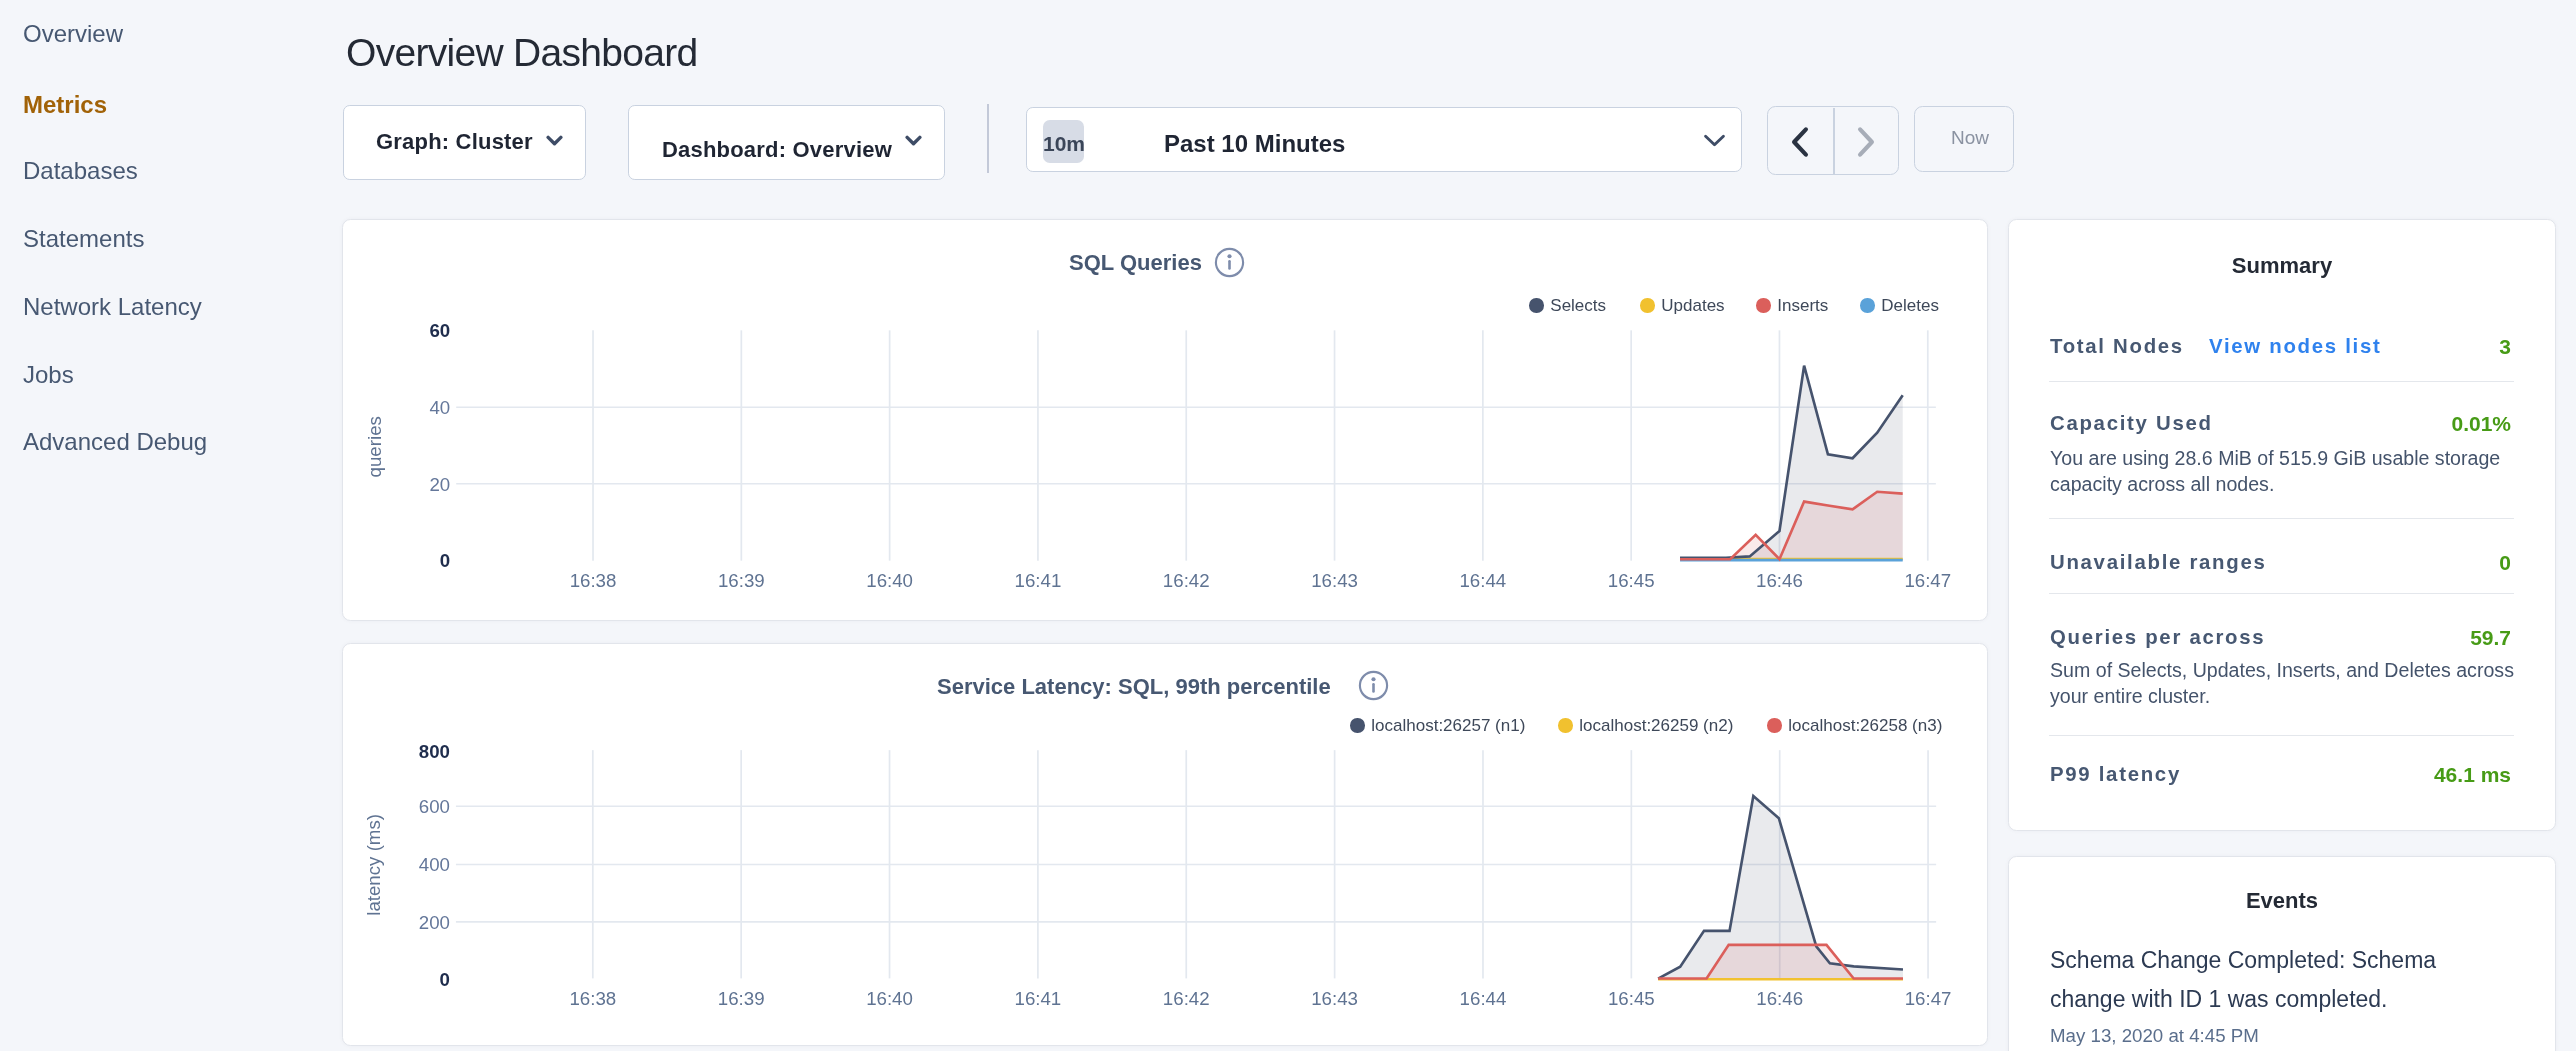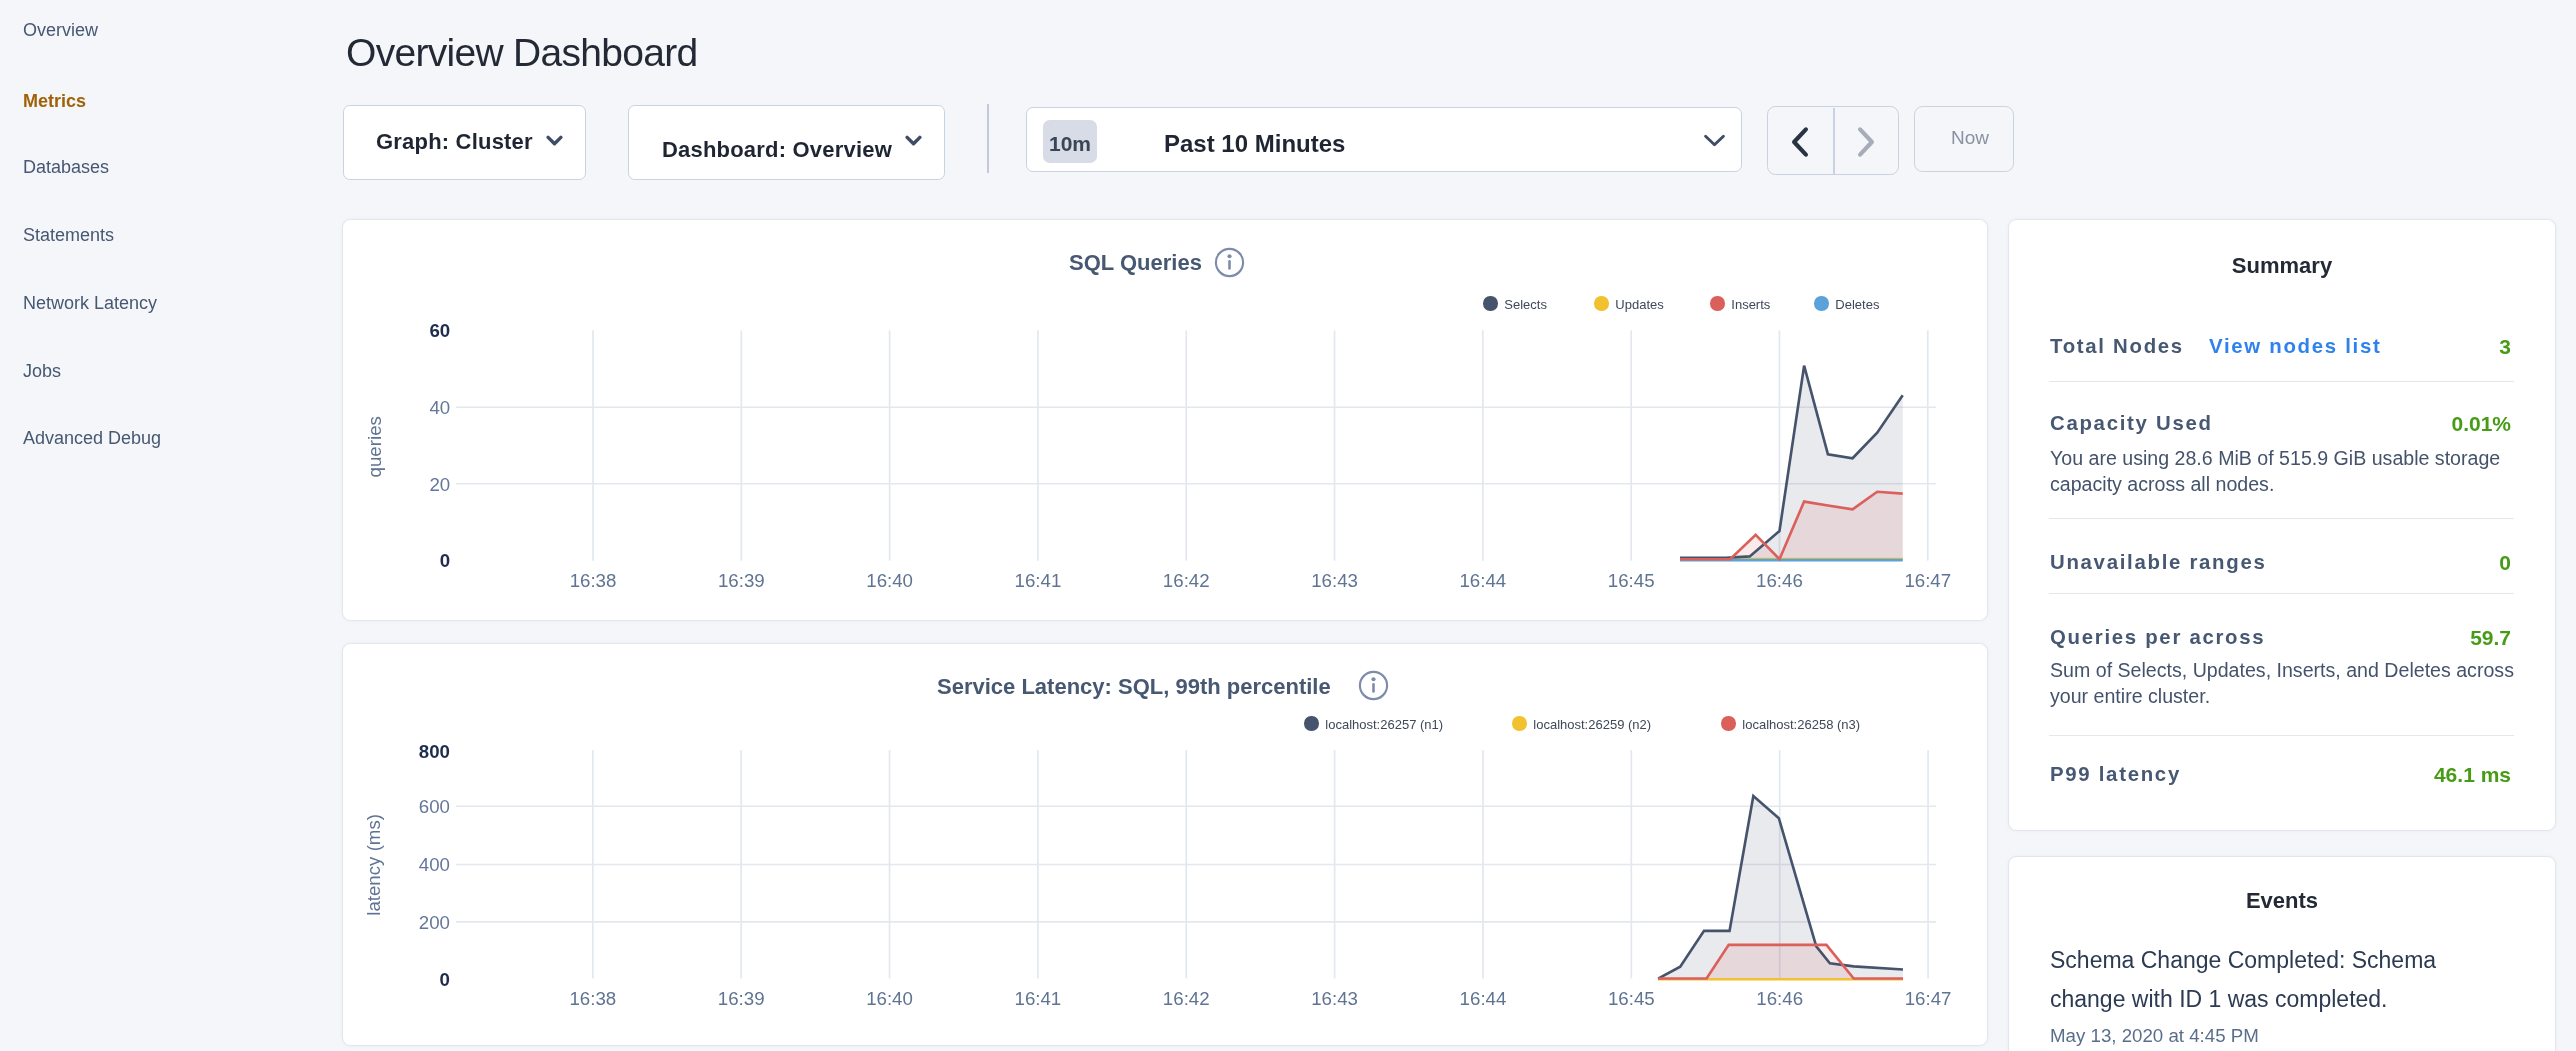--- a/index.html
+++ b/index.html
@@ -1,25 +1,25 @@
 <!DOCTYPE html>
 <html style="font-size:13.6px"><head>
 <meta charset="utf-8">
 <style>
   * { margin:0; padding:0; box-sizing:border-box; }
   html,body { width:2576px; height:1051px; background:#f4f6fa; font-family:"Liberation Sans", sans-serif; overflow:hidden; }
   .abs { position:absolute; }
   .card { position:absolute; background:#fff; border:0.9px solid #e2e5eb; border-radius:8.5px; box-shadow:0 0 4.3px rgba(40,50,70,0.04); }
-  .nav-item { position:absolute; left:23px; font-size:18px; color:#475872; white-space:nowrap; }
+  .nav-item { position:absolute; left:23px; font-size:24px; color:#475872; white-space:nowrap; }
   .nav-active { color:#a16207; font-weight:bold; }
   .ctrl { position:absolute; background:#fff; border:1.7px solid #c9d2e0; border-radius:6.8px; }
   .ctrl-label { font-weight:bold; font-size:22px; color:#1f2533; letter-spacing:0.2px; white-space:nowrap; }
   .chev { stroke:#3e4c66; stroke-width:4; fill:none; stroke-linecap:round; stroke-linejoin:round; }
   .chart-title { position:absolute; font-weight:bold; font-size:22px; color:#475872; white-space:nowrap; }
-  .legend { position:absolute; font-size:13px; color:#3e4859; white-space:nowrap; }
+  .legend { position:absolute; font-size:17px; color:#3e4859; white-space:nowrap;margin-left:46px; }
   .ldot { display:inline-block; width:14.5px; height:14.5px; border-radius:50%; vertical-align:-1.7px; margin-right:6.8px; }
   .sumlabel { position:absolute; font-weight:bold; font-size:20.4px; color:#475872; letter-spacing:1.7px; white-space:nowrap; }
   .sumval { position:absolute; font-weight:bold; font-size:21px; color:#479b16; white-space:nowrap; text-align:right; right:65px; }
   .sumdesc { position:absolute; font-size:19.6px; color:#44536b; line-height:25.5px; }
   .sumdiv { position:absolute; left:2049px; width:465px; height:0.9px; background:#e4e7ec; }
 </style>
 </head>
 <body>
 
 <div class="nav-item" style="top:20.4px;">Overview</div>
@@ -40,21 +40,21 @@
 
 <div class="ctrl" style="left:628px; top:105px; width:317px; height:75px;"></div>
 <div class="ctrl-label abs" style="left:662px; top:129px;margin-top:8px;">Dashboard: Overview</div>
 <svg class="abs" style="left:905px; top:134px;" width="17" height="13.6" viewBox="0 0 20 16">
     <path class="chev" d="M2.5 4 L10 11.5 L17.5 4"></path>
   </svg>
 
 <div class="abs" style="left:987px; top:104px; width:1.7px; height:69px; background:#c3c9d8;"></div>
 
 <div class="ctrl" style="left:1026px; top:107px; width:716px; height:65px;"></div>
-<div class="abs" style="left:1043px; top:120px; width:54px; height:43px; background:#d7dce6; border-radius:6.8px; text-align:center; line-height:47px; font-weight:bold; font-size:21px; color:#3a4558;">10m</div>
+<div class="abs" style="left:1043px; top:120px; width:41px; height:43px; background:#d7dce6; border-radius:6.8px; text-align:center; line-height:47px; font-weight:bold; font-size:21px; color:#3a4558;">10m</div>
 <div class="abs" style="left:1120px; top:130px; font-weight:bold; font-size:24px; color:#1f2533; white-space:nowrap;margin-left:44px;">Past 10 Minutes</div>
 <svg class="abs" style="left:1703px; top:132px;" width="23" height="17" viewBox="0 0 27 20">
     <path class="chev" d="M3 5 L13.5 15 L24 5" style="stroke-width:3.4"></path>
   </svg>
 
 <div class="ctrl" style="left:1767px; top:106px; width:132px; height:69px; background:transparent; border-radius:8.5px;"></div>
 <div class="abs" style="left:1833px; top:108px; width:1.7px; height:66px; background:#c9d2e0;"></div>
 <svg class="abs" style="left:1788px; top:126px;" width="24" height="32" viewBox="0 0 28 38">
     <path d="M21 4 L7 19 L21 34" fill="none" stroke="#2a3342" stroke-width="5" stroke-linecap="round" stroke-linejoin="round"></path>
   </svg>

